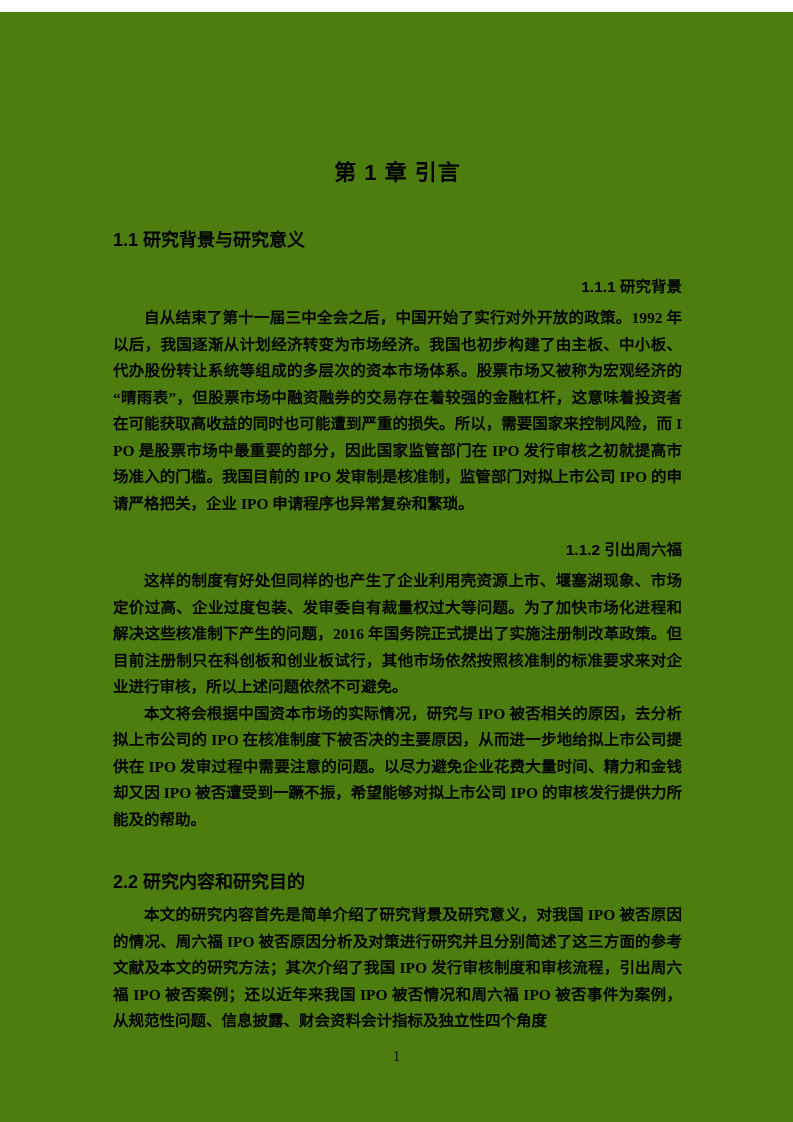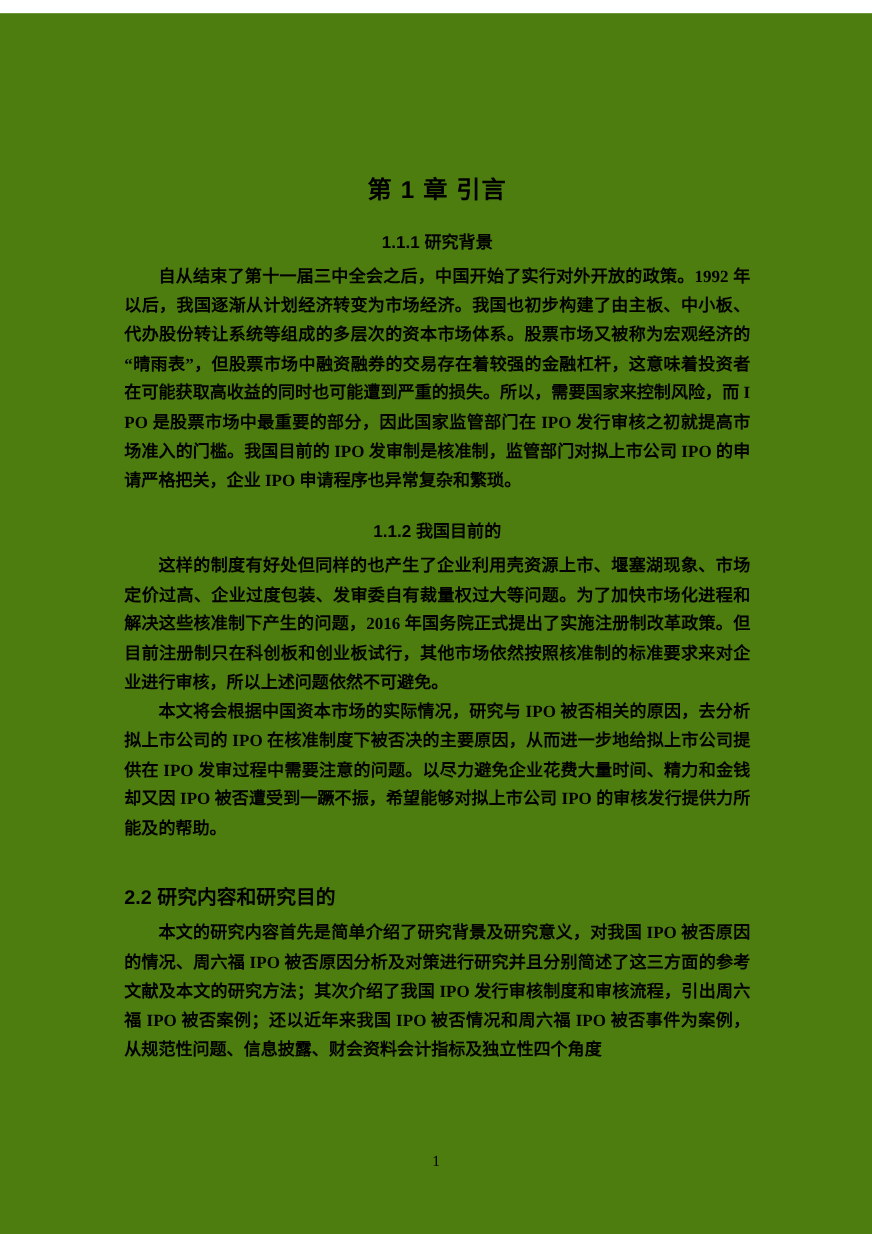--- a/index.html
+++ b/index.html
@@ -37,21 +37,21 @@
     font-size: 18px;
     line-height: 28px;
     text-align: left;
   }
   .h-sub {
     margin: 21px 0 0 0;
     font-family: "Liberation Sans", "DejaVu Sans", sans-serif;
     font-weight: bold;
     font-size: 15.5px;
     line-height: 24px;
-    text-align: center;
+    text-align: right;
   }
   .para {
     margin: 0;
     font-family: "Liberation Serif", "DejaVu Serif", serif;
     font-size: 15.5px;
     line-height: 26.5px;
     text-align: justify;
     text-indent: 2em;
     word-break: break-all;
     font-weight: bold;
@@ -74,26 +74,27 @@
   }
 </style>
 </head>
 <body>
 
 <div class="page">
   <div class="content">
 
     <h1 class="chapter-title">第 1 章 引言</h1>
 
+    <h2 class="h-sec">1.1 研究背景与研究意义</h2>
 
     <h3 class="h-sub">1.1.1 研究背景</h3>
 
     <p class="para after-heading">自从结束了第十一届三中全会之后，中国开始了实行对外开放的政策。1992 年以后，我国逐渐从计划经济转变为市场经济。我国也初步构建了由主板、中小板、代办股份转让系统等组成的多层次的资本市场体系。股票市场又被称为宏观经济的“晴雨表”，但股票市场中融资融券的交易存在着较强的金融杠杆，这意味着投资者在可能获取高收益的同时也可能遭到严重的损失。所以，需要国家来控制风险，而 IPO 是股票市场中最重要的部分，因此国家监管部门在 IPO 发行审核之初就提高市场准入的门槛。我国目前的 IPO 发审制是核准制，监管部门对拟上市公司 IPO 的申请严格把关，企业 IPO 申请程序也异常复杂和繁琐。</p>
 
-    <h3 class="h-sub">1.1.2 我国目前的</h3>
+    <h3 class="h-sub">1.1.2 引出周六福</h3>
 
     <p class="para after-heading">这样的制度有好处但同样的也产生了企业利用壳资源上市、堰塞湖现象、市场定价过高、企业过度包装、发审委自有裁量权过大等问题。为了加快市场化进程和解决这些核准制下产生的问题，2016 年国务院正式提出了实施注册制改革政策。但目前注册制只在科创板和创业板试行，其他市场依然按照核准制的标准要求来对企业进行审核，所以上述问题依然不可避免。</p>
 
     <p class="para">本文将会根据中国资本市场的实际情况，研究与 IPO 被否相关的原因，去分析拟上市公司的 IPO 在核准制度下被否决的主要原因，从而进一步地给拟上市公司提供在 IPO 发审过程中需要注意的问题。以尽力避免企业花费大量时间、精力和金钱却又因 IPO 被否遭受到一蹶不振，希望能够对拟上市公司 IPO 的审核发行提供力所能及的帮助。</p>
 
     <h2 class="h-sec second">2.2 研究内容和研究目的</h2>
 
     <p class="para after-heading">本文的研究内容首先是简单介绍了研究背景及研究意义，对我国 IPO 被否原因的情况、周六福 IPO 被否原因分析及对策进行研究并且分别简述了这三方面的参考文献及本文的研究方法；其次介绍了我国 IPO 发行审核制度和审核流程，引出周六福 IPO 被否案例；还以近年来我国 IPO 被否情况和周六福 IPO 被否事件为案例，从规范性问题、信息披露、财会资料会计指标及独立性四个角度</p>
 
   </div>

